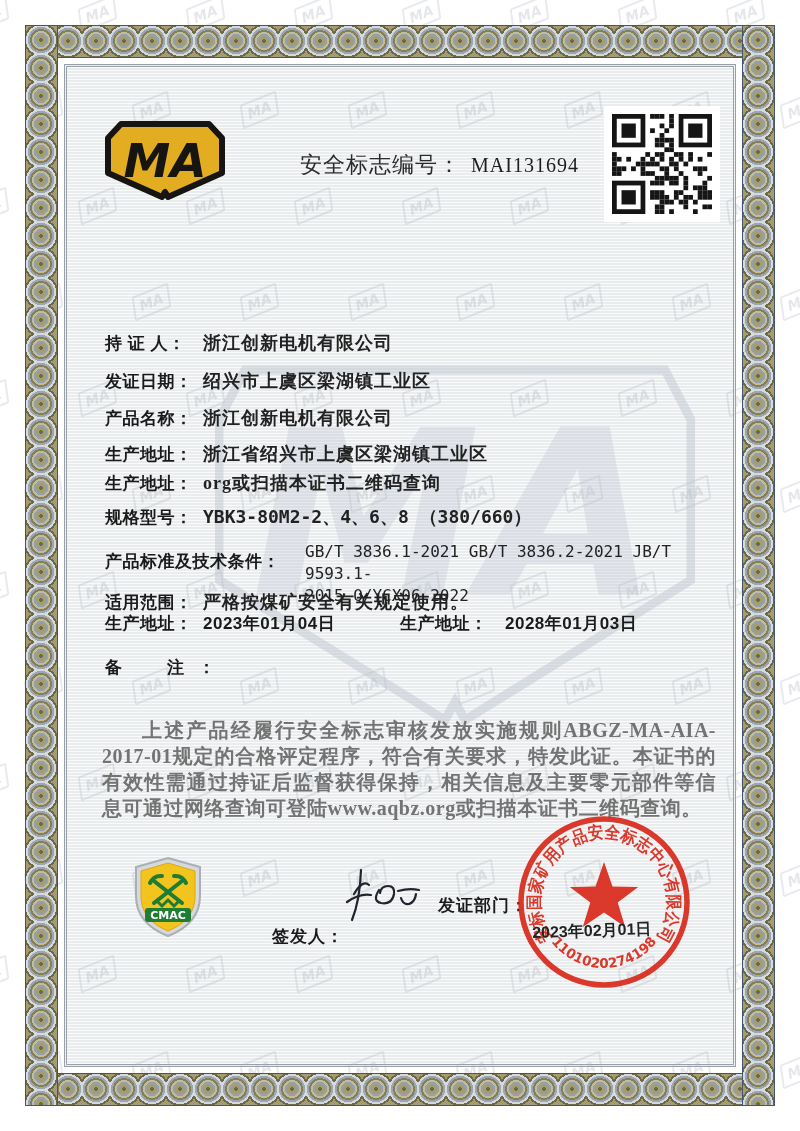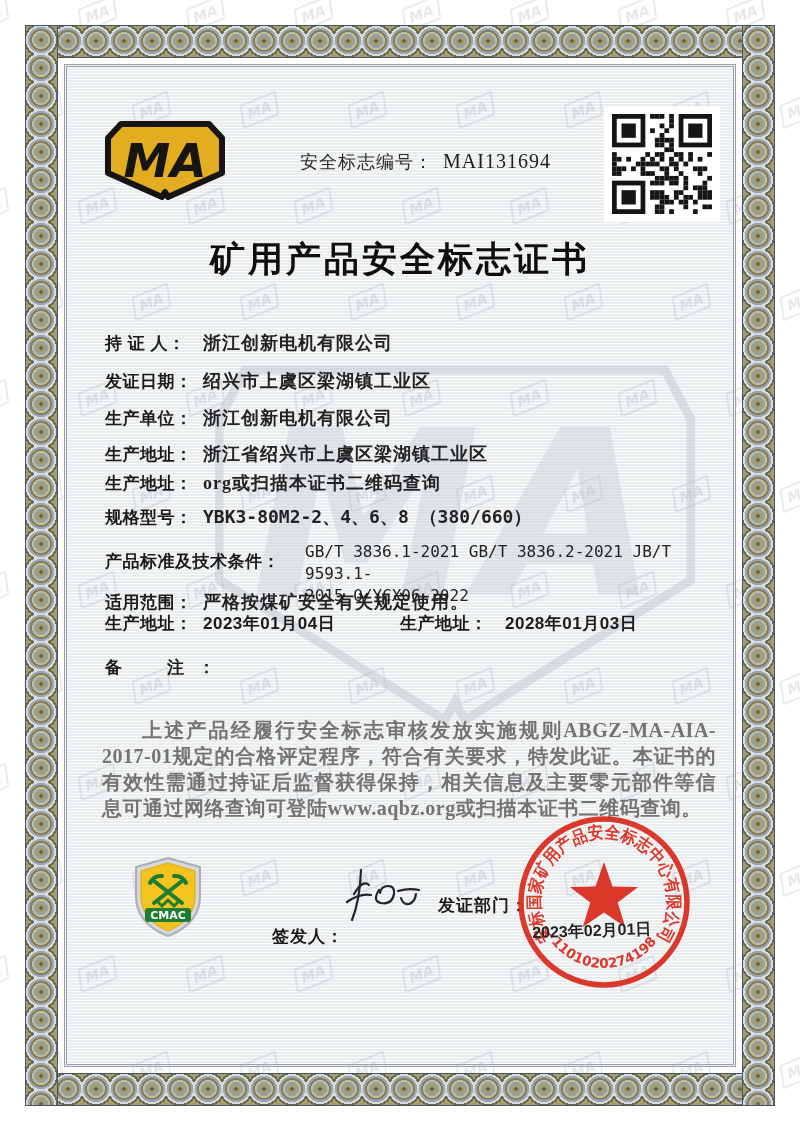--- a/index.html
+++ b/index.html
@@ -26,21 +26,21 @@
             rgba(255,255,255,.55) 0 1px,rgba(227,230,234,.55) 1px 3px);}
   
   #wm{position:absolute;inset:0;z-index:2;pointer-events:none;overflow:hidden;}
   .wm{position:absolute;border:2px solid rgba(168,175,187,.26);color:rgba(168,175,187,.30);
       font:900 14px "DejaVu Sans",sans-serif;padding:0 5px;line-height:20px;
       transform:rotate(-22deg) skewX(-14deg);border-radius:2px;}
   .bigwm{position:absolute;left:215px;top:330px;z-index:2;pointer-events:none;}
   
   .abs{position:absolute;z-index:4;}
   .certno{left:300px;top:150px;display:flex;align-items:baseline;gap:10px;}
-  .certno .lab{font-size:18px;color:#2a2a2a;letter-spacing:1px;}
+  .certno .lab{font-size:22px;color:#2a2a2a;letter-spacing:1px;}
   .certno .val{font-family:"Liberation Serif",serif;font-size:20px;color:#1d1d1d;letter-spacing:1px;}
   .qrbox{left:604px;top:106px;width:116px;height:116px;background:#fff;
          display:flex;align-items:center;justify-content:center;}
   .title{left:70px;top:236px;width:660px;text-align:center;
          font-family:"Liberation Serif","DejaVu Serif",serif;
          font-size:35px;font-weight:900;color:#0e0e0e;letter-spacing:3px;}
   .row .lab{position:absolute;left:105px;font-size:17px;font-weight:600;color:#1a1a1a;
             letter-spacing:.5px;white-space:nowrap;}
   .row .val{position:absolute;left:203px;font-family:"Liberation Serif","DejaVu Serif",serif;
             font-size:18px;font-weight:600;color:#222;white-space:nowrap;letter-spacing:1px;}
@@ -304,32 +304,31 @@
         <rect x="10" y="10" width="15" height="15"></rect>
         <rect x="70" y="0" width="35" height="35"></rect>
         <rect x="75" y="5" width="25" height="25" fill="#fff"></rect>
         <rect x="80" y="10" width="15" height="15"></rect>
         <rect x="0" y="70" width="35" height="35"></rect>
         <rect x="5" y="75" width="25" height="25" fill="#fff"></rect>
         <rect x="10" y="80" width="15" height="15"></rect>
       </svg>
   </div>
 
-  <div class="abs title">矿用产品安全标志证书</div>
 
   <div class="row">
     <span class="abs lab" style="top:332px">持 证 人：</span>
     <span class="abs val" style="top:331px">浙江创新电机有限公司</span>
   </div>
   <div class="row">
     <span class="abs lab" style="top:370px">发证日期：</span>
     <span class="abs val" style="top:369px">绍兴市上虞区梁湖镇工业区</span>
   </div>
   <div class="row">
-    <span class="abs lab" style="top:407px">生产单位：</span>
+    <span class="abs lab" style="top:407px">产品名称：</span>
     <span class="abs val" style="top:406px">浙江创新电机有限公司</span>
   </div>
   <div class="row">
     <span class="abs lab" style="top:443px">生产地址：</span>
     <span class="abs val" style="top:442px">浙江省绍兴市上虞区梁湖镇工业区</span>
   </div>
   <div class="row">
     <span class="abs lab" style="top:472px">生产地址：</span>
     <span class="abs val" style="top:471px">org或扫描本证书二维码查询</span>
   </div>

